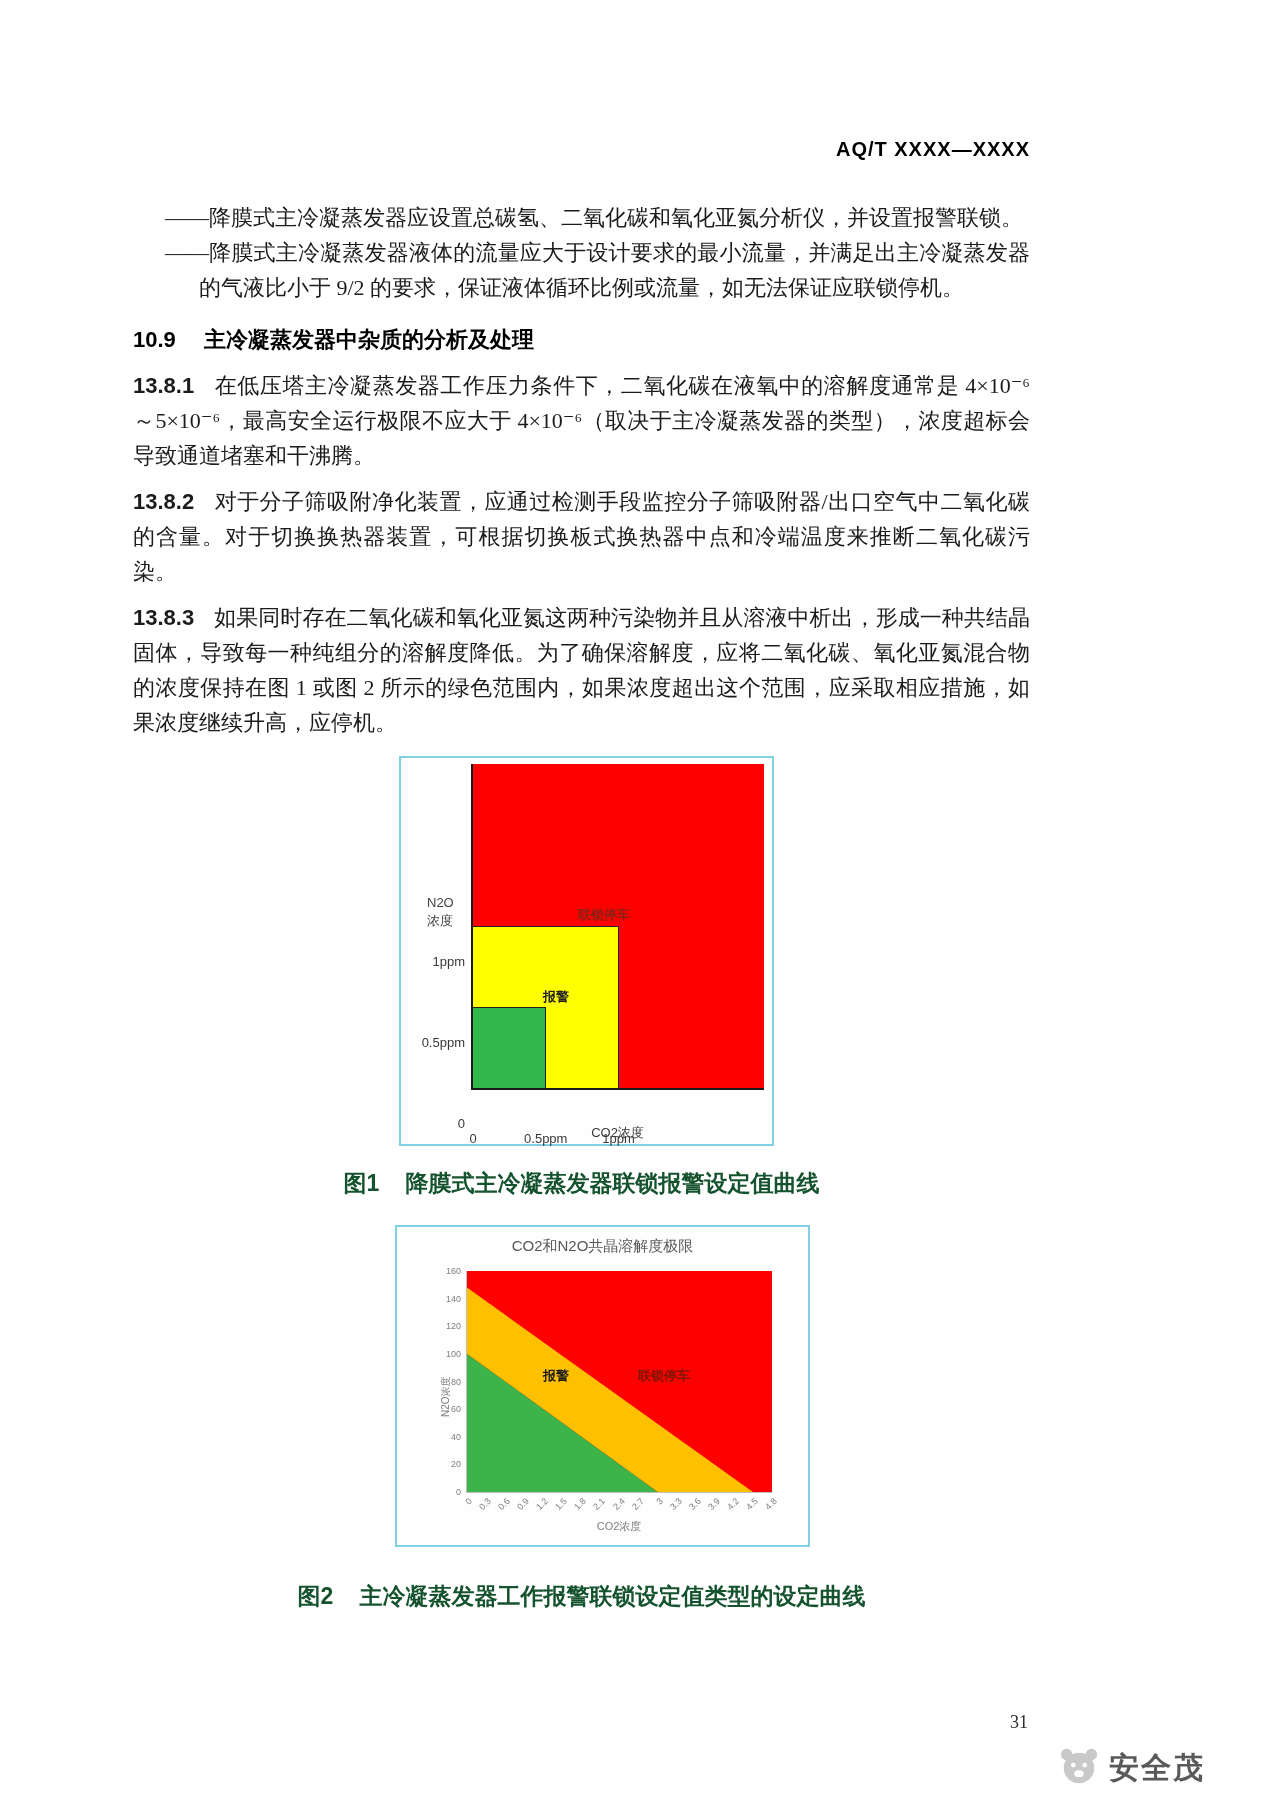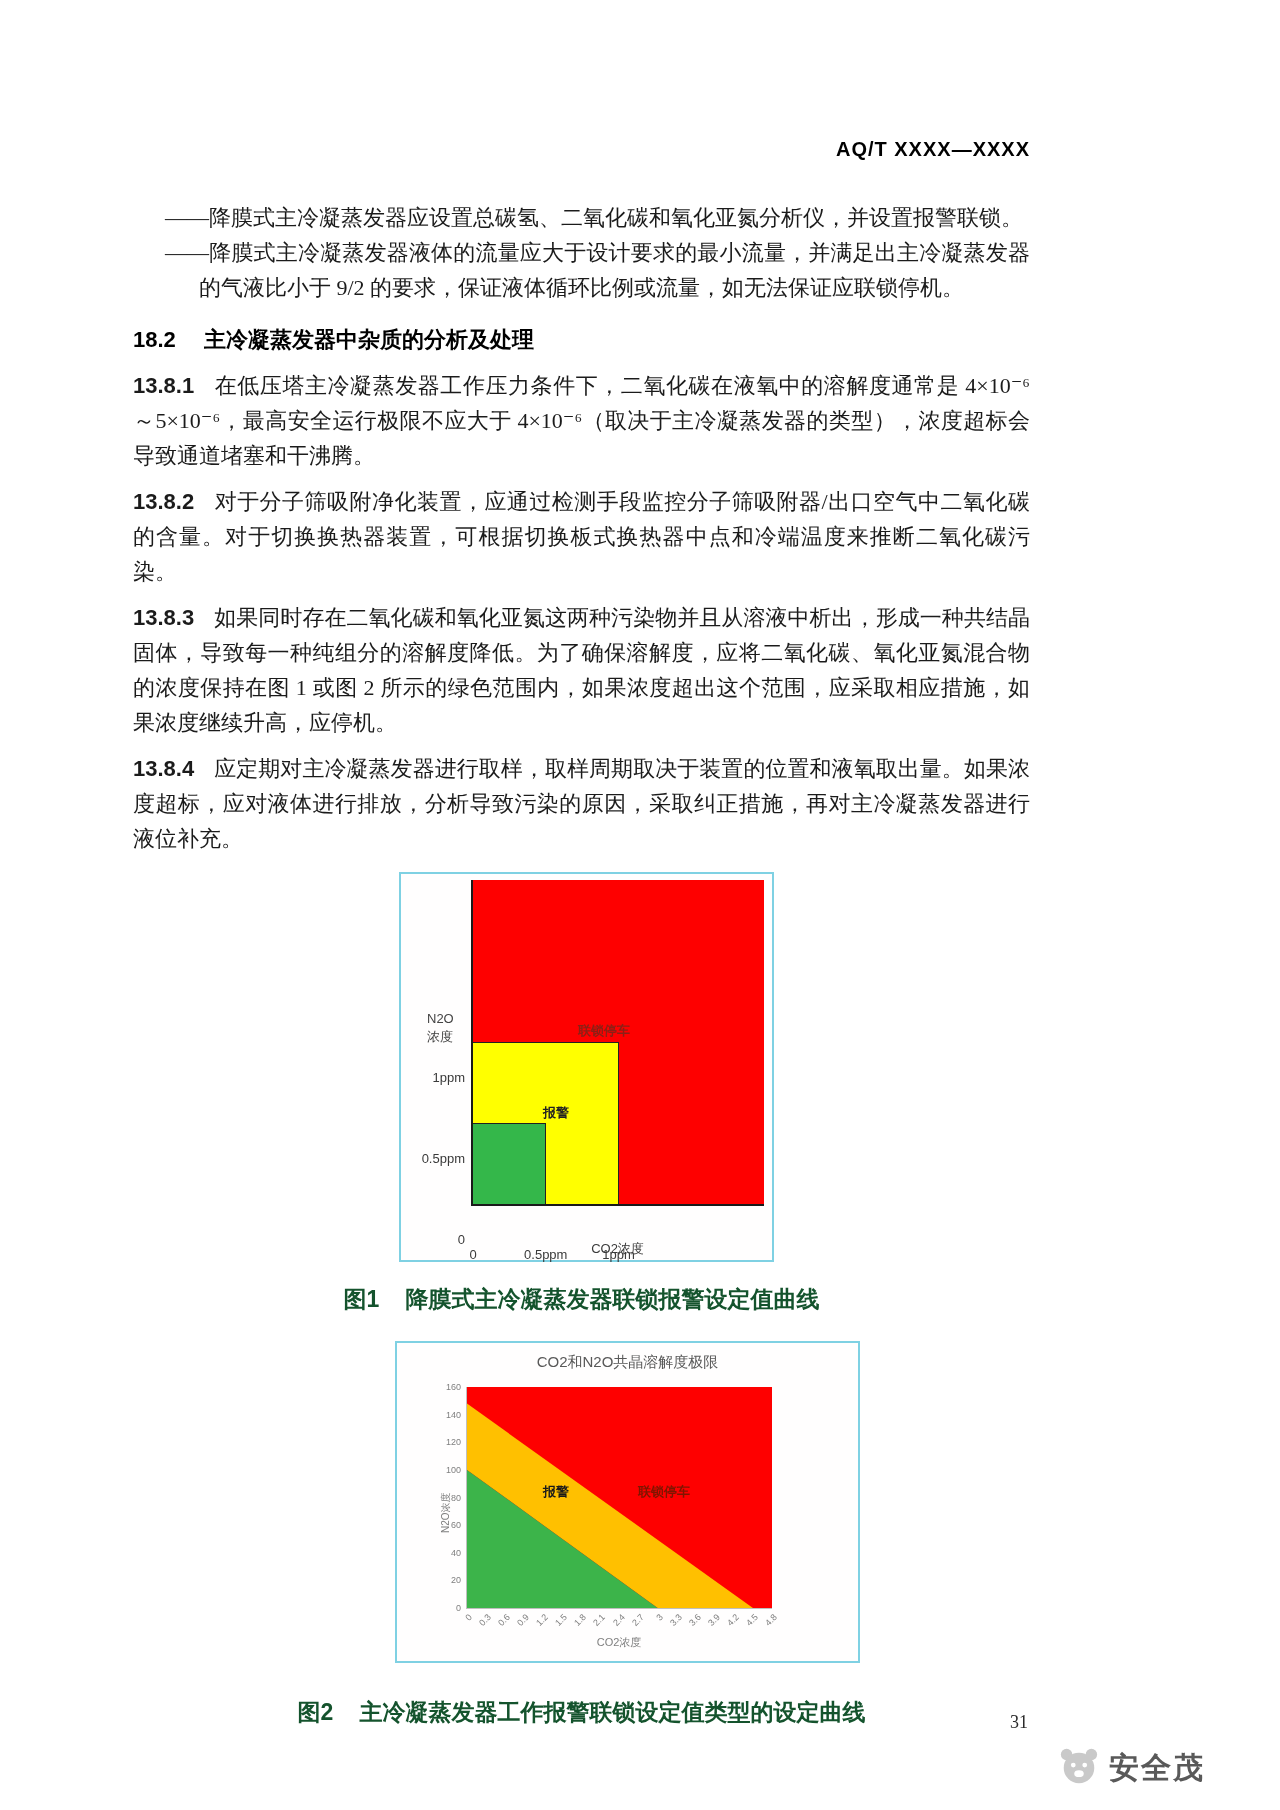--- a/index.html
+++ b/index.html
@@ -21,21 +21,21 @@
            font-size:22px; font-weight:bold; color:#000; line-height:35px; }
   h2.sec .sec-num { margin-right:22px; }
 
   p.clause { margin-top:11px; font-size:22px; line-height:35px; text-align:justify; }
   p.clause .cnum { font-family:"Liberation Sans","DejaVu Sans",sans-serif; font-weight:bold;
                    margin-right:20px; }
 
   
   .figure-box { position:relative; background:#fffefe; border:2px solid #7fd1e3; }
   .fig1 { width:375px; height:390px; margin:16px 0 0 266px; }
-  .fig2 { width:465px; height:322px; margin:26px 0 0 262px; }
+  .fig2 { width:415px; height:322px; margin:26px 0 0 262px; }
 
   .fig-caption { margin-top:22px; text-align:center;
                  font-family:"Liberation Sans","DejaVu Sans",sans-serif;
                  font-weight:bold; font-size:23px; color:#14532d; }
   .fig-caption.second { margin-top:34px; }
   .fig-caption .cap-label { margin-right:26px; }
 
   
   .f1-plot { position:absolute; left:70px; top:6px; width:293px; height:326px;
              border-left:2px solid #1a1a1a; border-bottom:2px solid #1a1a1a; }
@@ -86,35 +86,32 @@
   <div class="doc-header">AQ/T XXXX—XXXX</div>
 
   <div class="main">
 
     <ul class="bullets">
       <li>——降膜式主冷凝蒸发器应设置总碳氢、二氧化碳和氧化亚氮分析仪，并设置报警联锁。</li>
       <li>——降膜式主冷凝蒸发器液体的流量应大于设计要求的最小流量，并满足出主冷凝蒸发器的气液比小于 9/2 的要求，保证液体循环比例或流量，如无法保证应联锁停机。</li>
     </ul>
 
     <h2 class="sec">
-      <span class="sec-num">18.2</span>
+      <span class="sec-num">10.9</span>
       <span class="sec-title">主冷凝蒸发器中杂质的分析及处理</span>
     </h2>
 
     <p class="clause">
       <span class="cnum">13.8.1</span><span>在低压塔主冷凝蒸发器工作压力条件下，二氧化碳在液氧中的溶解度通常是 4×10⁻⁶～5×10⁻⁶，最高安全运行极限不应大于 4×10⁻⁶（取决于主冷凝蒸发器的类型），浓度超标会导致通道堵塞和干沸腾。</span>
     </p>
     <p class="clause">
       <span class="cnum">13.8.2</span><span>对于分子筛吸附净化装置，应通过检测手段监控分子筛吸附器/出口空气中二氧化碳的含量。对于切换换热器装置，可根据切换板式换热器中点和冷端温度来推断二氧化碳污染。</span>
     </p>
     <p class="clause">
       <span class="cnum">13.8.3</span><span>如果同时存在二氧化碳和氧化亚氮这两种污染物并且从溶液中析出，形成一种共结晶固体，导致每一种纯组分的溶解度降低。为了确保溶解度，应将二氧化碳、氧化亚氮混合物的浓度保持在图 1 或图 2 所示的绿色范围内，如果浓度超出这个范围，应采取相应措施，如果浓度继续升高，应停机。</span>
-    </p>
-    <p class="clause">
-      <span class="cnum">13.8.4</span><span>应定期对主冷凝蒸发器进行取样，取样周期取决于装置的位置和液氧取出量。如果浓度超标，应对液体进行排放，分析导致污染的原因，采取纠正措施，再对主冷凝蒸发器进行液位补充。</span>
     </p>
 
     <div class="figure-box fig1">
       <div class="f1-plot">
           <div class="f1-region" style="left: 0px; width: 291px; top: 0px; height: 324px; background: rgb(254, 0, 0);"></div>
           <div class="f1-region f1-bordered" style="left: 0px; width: 145.5px; top: 162px; height: 162px; background: rgb(255, 255, 0);"></div>
           <div class="f1-region f1-bordered" style="left: 0px; width: 72.75px; top: 243px; height: 81px; background: rgb(52, 183, 74);"></div>
           <div class="f1-region-label" style="left: 130.95px; top: 150.66px; color: rgb(139, 32, 22);">联锁停车</div>
           <div class="f1-region-label" style="left: 82.935px; top: 233.28px; color: rgb(34, 34, 34);">报警</div>
           <div class="f1-tick f1-ytick" style="top: 315px;">0</div>

